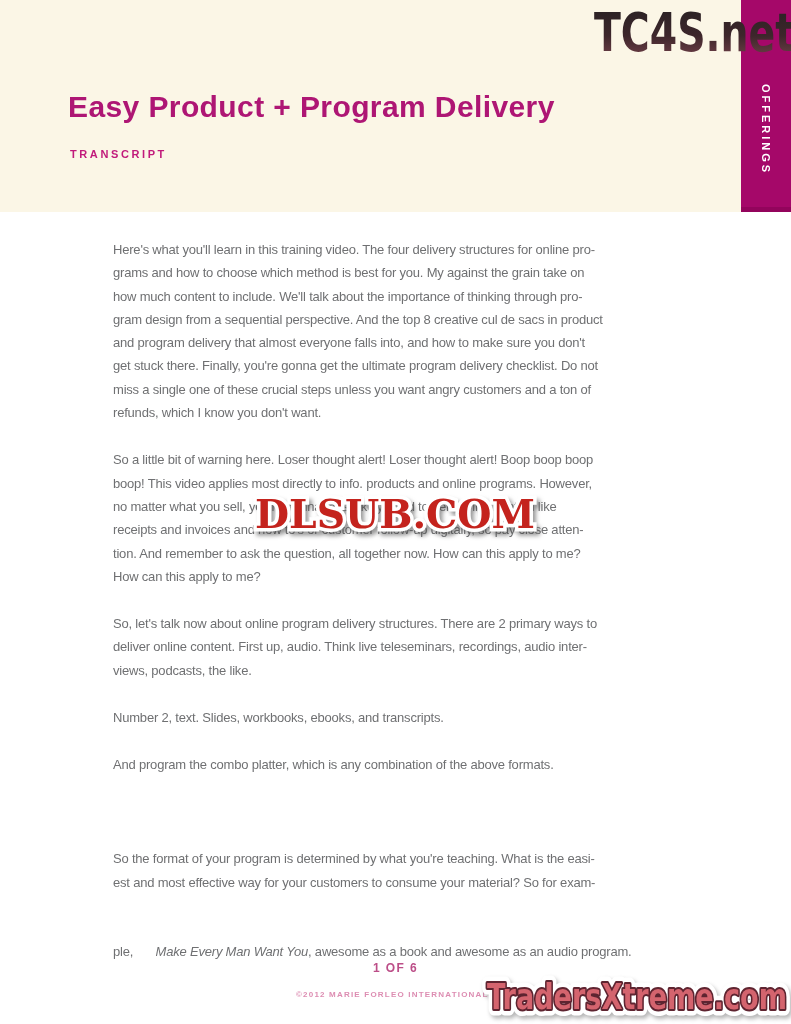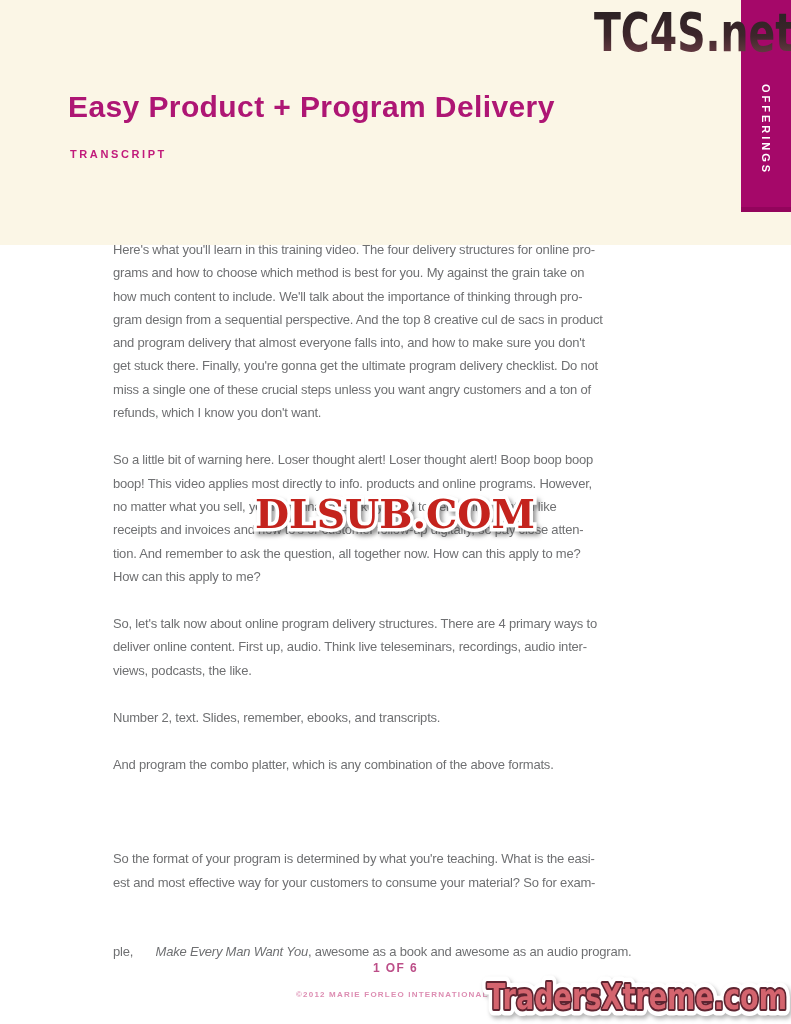--- a/index.html
+++ b/index.html
@@ -9,21 +9,21 @@
     width: 791px;
     height: 1024px;
     background: #ffffff;
     overflow: hidden;
     font-family: "Liberation Sans", sans-serif;
   }
   
   .header {
     position: absolute;
     top: 0; left: 0;
-    width: 791px; height: 245px;
+    width: 791px; height: 212px;
     background: #FBF6E6;
   }
   .title {
     position: absolute;
     left: 68px; top: 90px;
     font-size: 30px;
     font-weight: bold;
     letter-spacing: 0.4px;
     color: #AE1674;
     white-space: nowrap;
@@ -174,24 +174,24 @@
 and program delivery that almost everyone falls into, and how to make sure you don't
 get stuck there. Finally, you're gonna get the ultimate program delivery checklist. Do not
 miss a single one of these crucial steps unless you want angry customers and a ton of
 refunds, which I know you don't want.</p>
     <p class="para">So a little bit of warning here. Loser thought alert! Loser thought alert! Boop boop boop
 boop! This video applies most directly to info. products and online programs. However,
 no matter what you sell, you're gonna most likely need to deliver information like
 receipts and invoices and how to's or customer follow-up digitally, so pay close atten-
 tion. And remember to ask the question, all together now. How can this apply to me?
 How can this apply to me?</p>
-    <p class="para">So, let's talk now about online program delivery structures. There are 4 primary ways to
+    <p class="para">So, let's talk now about online program delivery structures. There are 2 primary ways to
 deliver online content. First up, audio. Think live teleseminars, recordings, audio inter-
 views, podcasts, the like.</p>
-    <p class="para">Number 2, text. Slides, remember, ebooks, and transcripts.</p>
+    <p class="para">Number 2, text. Slides, workbooks, ebooks, and transcripts.</p>
     <p class="para">And program the combo platter, which is any combination of the above formats.</p>
     <div class="para">
       <div class="pline">So the format of your program is determined by what you're teaching. What is the easi-
 est and most effective way for your customers to consume your material? So for exam-</div>
       <div class="pline"><span>ple, </span><span class="italic">Make Every Man Want You</span><span>, awesome as a book and awesome as an audio program.</span></div>
       
     </div>
   </div>
 
   <svg class="wm-dlsub" width="294" height="54" viewBox="0 0 294 54">

